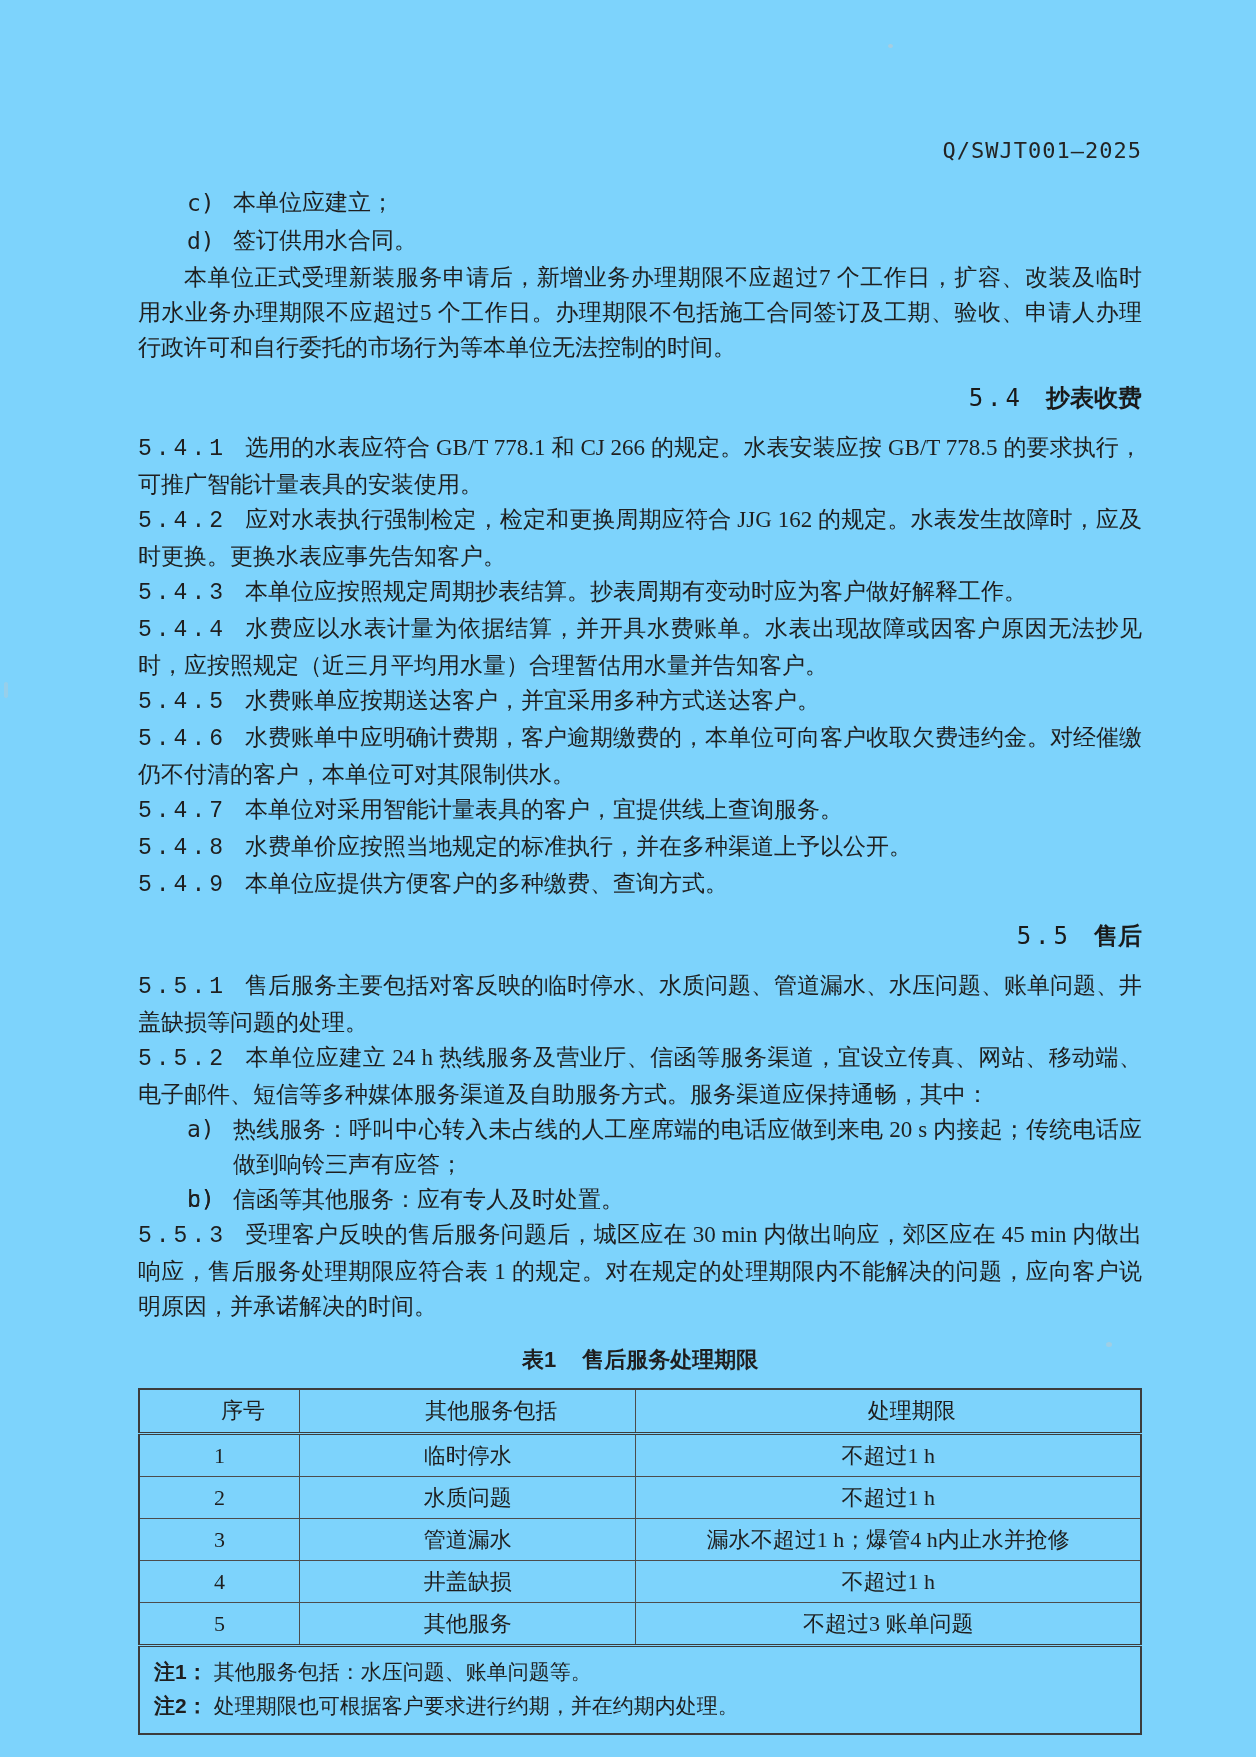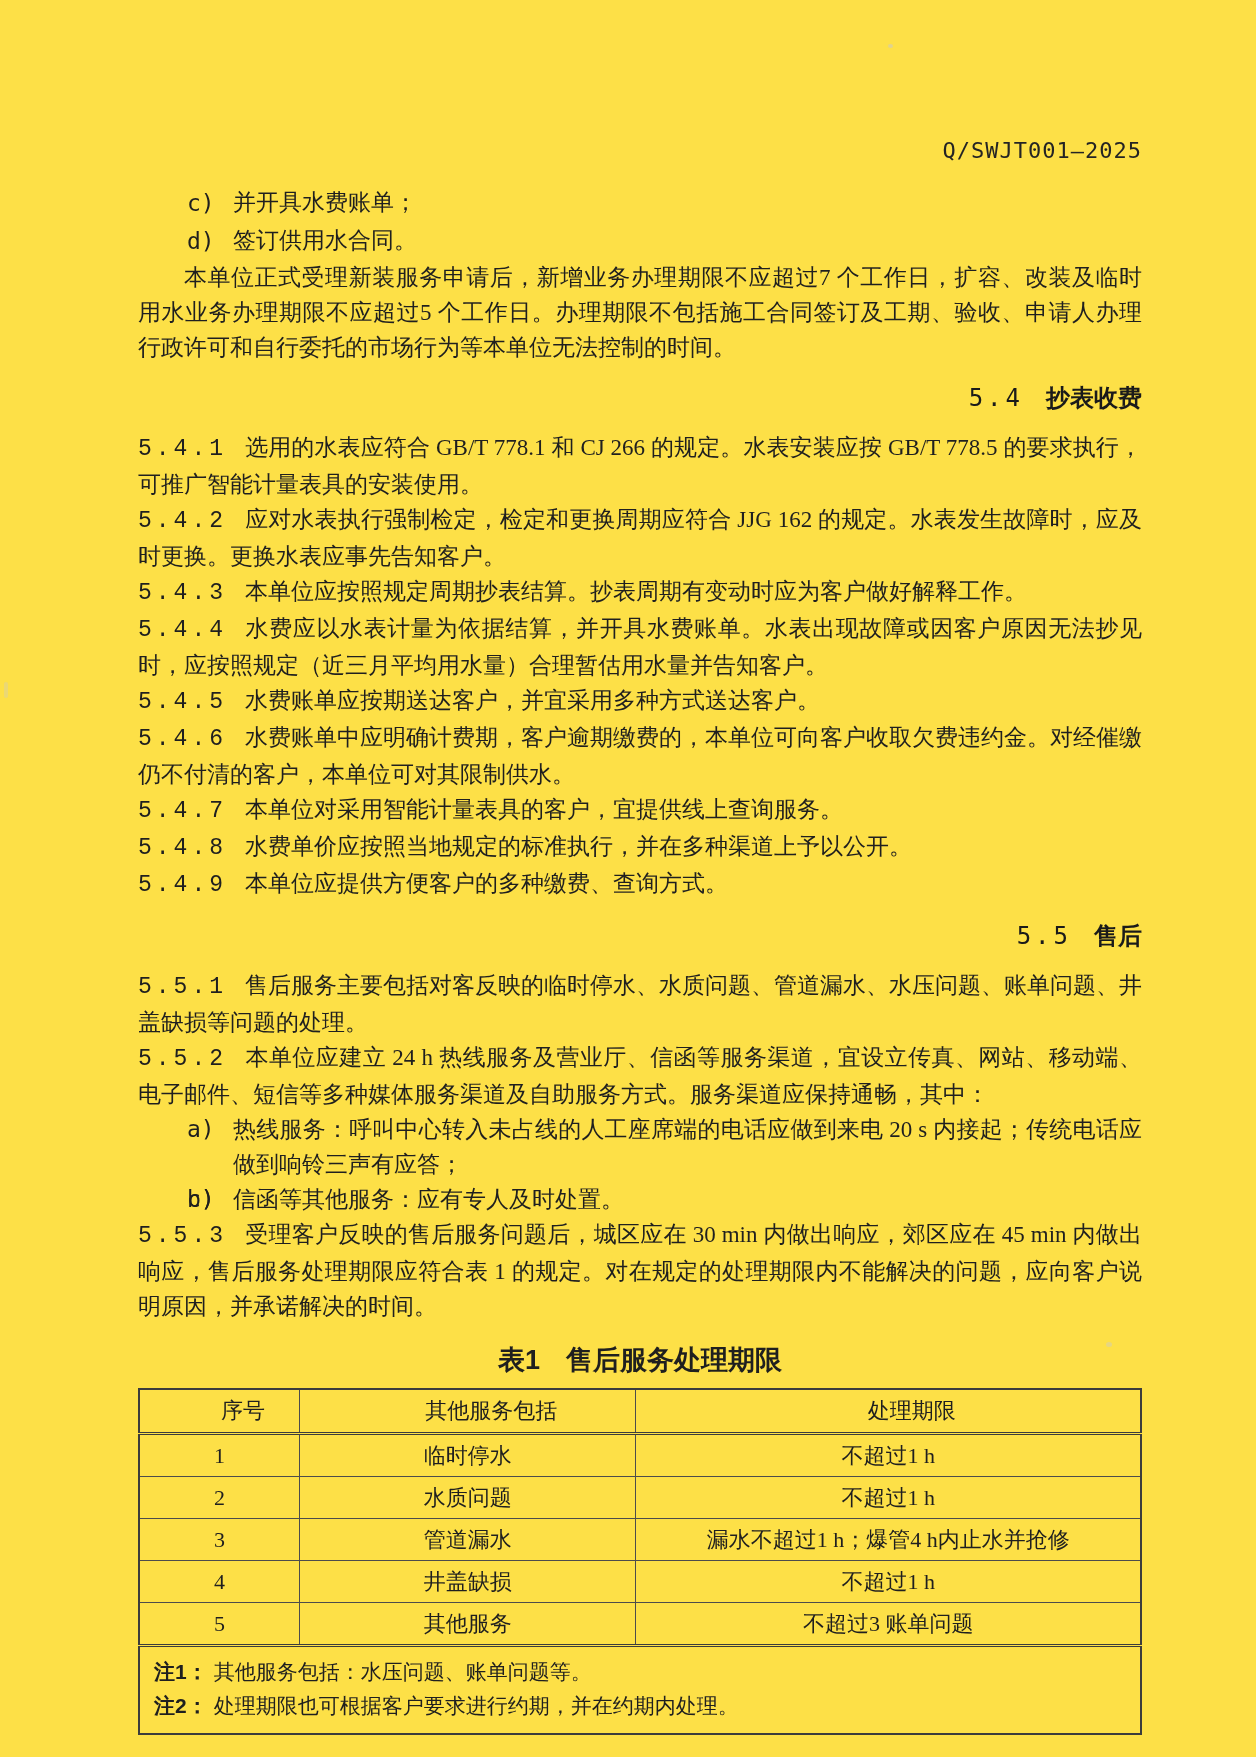--- a/index.html
+++ b/index.html
@@ -1,20 +1,20 @@
 <!DOCTYPE html>
 <html lang="zh"><head>
 <meta charset="utf-8">
 <style>
   html,body{margin:0;padding:0;background:#d9d9d9;}
   .page{
     position:relative;
     width:1256px;height:1757px;
     margin:0 auto;
-    background:#fde047;
+    background:#7dd3fc;
     font-family:"Liberation Serif","DejaVu Serif",serif;
     color:#1f1f1f;
     overflow:hidden;
   }
   .content{
     position:absolute;
     left:138px;top:0;
     width:1004px;
   }
   .doc-header{
@@ -62,21 +62,21 @@
     font-family:Liberation Mono, monospace;
     letter-spacing:4px;
     margin-right:18px;
     white-space:nowrap;
   }
   .table-title{
     margin:21px 0 13px 0;
     text-align:center;
     font-family:"Liberation Sans","DejaVu Sans",sans-serif;
     font-weight:bold;
-    font-size:27px;
+    font-size:22px;
     line-height:30px;
   }
   .table-title .tt-label{margin-right:26px;}
   table.t1{
     width:100%;
     border-collapse:collapse;
     border:2px solid #3c3c3c;
     font-size:22px;
   }
   table.t1 th{
@@ -120,21 +120,21 @@
   <div class="speck sp2"></div>
   <div class="speck sp3"></div>
 
   <div class="content">
 
     <div class="doc-header">Q/SWJT001—2025</div>
 
     <div class="intro-list body-text">
       <div class="li">
         <span class="li-marker">c)</span>
-        <span>并开具水费账单；</span>
+        <span>本单位应建立；</span>
       </div>
       <div class="li">
         <span class="li-marker">d)</span>
         <span>签订供用水合同。</span>
       </div>
     </div>
 
     <p class="para indent body-text">本单位正式受理新装服务申请后，新增业务办理期限不应超过7 个工作日，扩容、改装及临时用水业务办理期限不应超过5 个工作日。办理期限不包括施工合同签订及工期、验收、申请人办理行政许可和自行委托的市场行为等本单位无法控制的时间。</p>
 
     <h3 class="sec-head">

